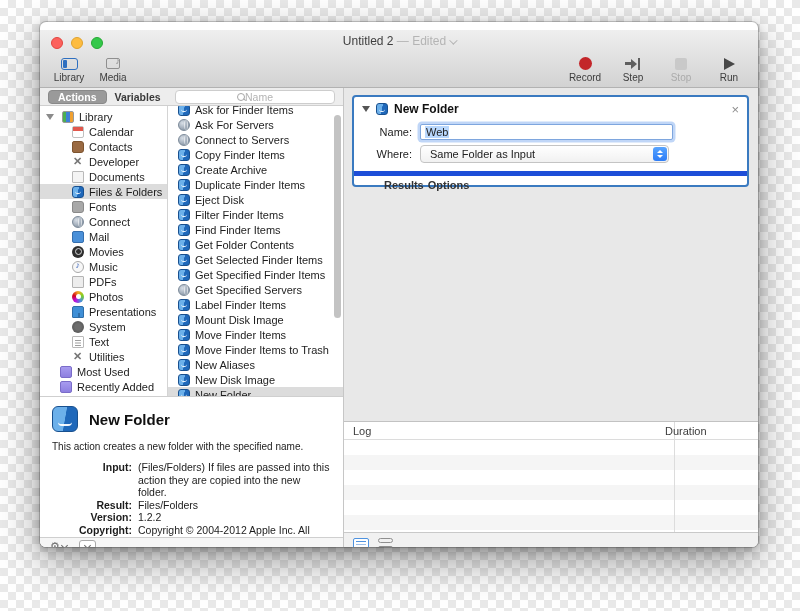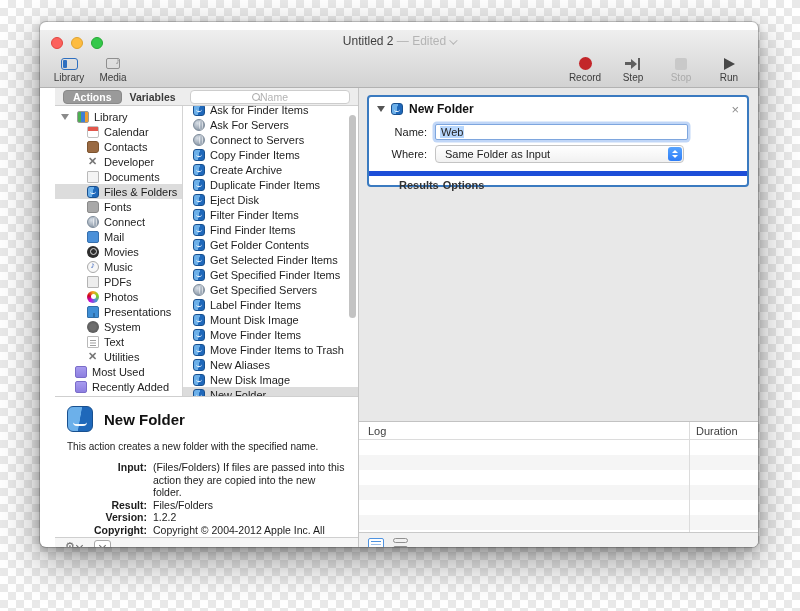--- a/index.html
+++ b/index.html
@@ -42,21 +42,21 @@
   .media-glyph{width:14px;height:11px;border:1.5px solid #8f8f8f;border-radius:2px;position:relative;box-sizing:border-box;color:#8f8f8f;}
   .media-glyph::before{content:"♪";position:absolute;right:-1px;top:-3px;font-size:9px;}
   .record-glyph{width:13px;height:13px;border-radius:50%;background:#c3262a;}
   .step-glyph{width:16px;height:12px;position:relative;}
   .step-glyph::before{content:"";position:absolute;left:0;top:4.5px;width:7px;height:3px;background:#5f5f5f;}
   .step-glyph::after{content:"";position:absolute;left:6px;top:1px;border-left:6px solid #5f5f5f;border-top:5px solid transparent;border-bottom:5px solid transparent;}
   .step-bar{position:absolute;right:1px;top:0;width:2.5px;height:12px;background:#5f5f5f;}
   .stop-glyph{width:12px;height:12px;background:#c9c9c9;border-radius:2px;}
   .run-glyph{width:0;height:0;border-left:11px solid #474747;border-top:6.5px solid transparent;border-bottom:6.5px solid transparent;}
   
-  .main{display:flex;height:467px;padding-left:15px;}
+  .main{display:flex;height:467px;}
   .left-pane{width:303px;flex:none;border-right:1px solid #c6c6c6;display:flex;flex-direction:column;background:#fff;}
   .right-pane{flex:1;display:flex;flex-direction:column;background:#e8e8e8;min-width:0;}
   
   .tab-row{height:17px;flex:none;background:#ededed;border-bottom:1px solid #cfcfcf;display:flex;align-items:center;padding:0 8px;}
   .seg-selected{background:#9a9a9a;border:1px solid #898989;border-radius:4px;color:#fff;font-weight:bold;font-size:10.5px;padding:0 9px;line-height:12px;height:12px;}
   .seg-plain{font-weight:bold;font-size:10.5px;color:#3a3a3a;padding:0 8px;}
   .search-field{margin-left:auto;width:158px;height:12px;background:#fff;border:1px solid #cdcdcd;border-radius:4px;display:flex;align-items:center;justify-content:center;gap:0;color:#b3b3b3;font-size:10.5px;}
   .mag{width:6px;height:6px;border:1.3px solid #a6a6a6;border-radius:50%;position:relative;flex:none;}
   .mag::after{content:"";position:absolute;left:5.5px;top:5.5px;width:3px;height:1.3px;background:#a6a6a6;transform:rotate(45deg);}
   
@@ -127,21 +127,21 @@
   .sel-text{background:#b8d7fd;padding:0 1px;}
   .popup{width:238px;height:16px;box-sizing:content-box;border:1px solid #c4c4c4;border-radius:4px;background:linear-gradient(#ffffff,#f1f1f1);display:flex;align-items:center;padding-left:9px;position:relative;}
   .stepper{position:absolute;right:1px;top:1px;width:14px;height:14px;background:linear-gradient(#57a4ff,#2e7df6);border-radius:3px;display:flex;flex-direction:column;align-items:center;justify-content:center;gap:1.5px;}
   .st-up{width:0;height:0;border-bottom:3.5px solid #fff;border-left:3px solid transparent;border-right:3px solid transparent;}
   .st-down{width:0;height:0;border-top:3.5px solid #fff;border-left:3px solid transparent;border-right:3px solid transparent;}
   .card-footer{margin-top:8px;border-top:5px solid #1d4ed8;padding:3px 0 0 30px;display:flex;gap:4px;font-weight:bold;color:#333;text-align:right;}
   
   .log{flex:1;display:flex;flex-direction:column;border-top:1px solid #c2c2c2;background:#fff;position:relative;min-height:0;}
   .log-header{height:17px;flex:none;display:flex;align-items:center;border-bottom:1px solid #dcdcdc;color:#3c3c3c;}
   .h-log{padding-left:9px;}
-  .h-duration{position:absolute;left:337px;}
+  .h-duration{position:absolute;left:321px;}
   .col-divider{position:absolute;left:330px;top:0;bottom:0;width:1px;background:#dcdcdc;}
   .log-rows{flex:1;overflow:hidden;}
   .log-row{height:15px;}
   .log-row:nth-child(even){background:#f5f5f5;}
   .right-bottom-bar{height:22px;flex:none;background:#f1f1f1;border-top:1px solid #c9c9c9;display:flex;align-items:center;gap:9px;padding:0 9px;}
   .view-list{width:16px;height:13px;border:1.5px solid #4f93e0;border-radius:2px;box-sizing:border-box;position:relative;background:#fff;}
   .view-list::before{content:"";position:absolute;left:2px;right:2px;top:2px;height:1.2px;background:#4f93e0;box-shadow:0 3px 0 #9dbfe8,0 6px 0 #9dbfe8;}
   .view-stack{width:15px;height:13px;position:relative;}
   .view-stack::before,.view-stack::after{content:"";position:absolute;left:0;right:0;height:4.5px;border:1.2px solid #8f8f8f;border-radius:2.5px;box-sizing:border-box;}
   .view-stack::before{top:0.5px;} .view-stack::after{bottom:0.5px;}

